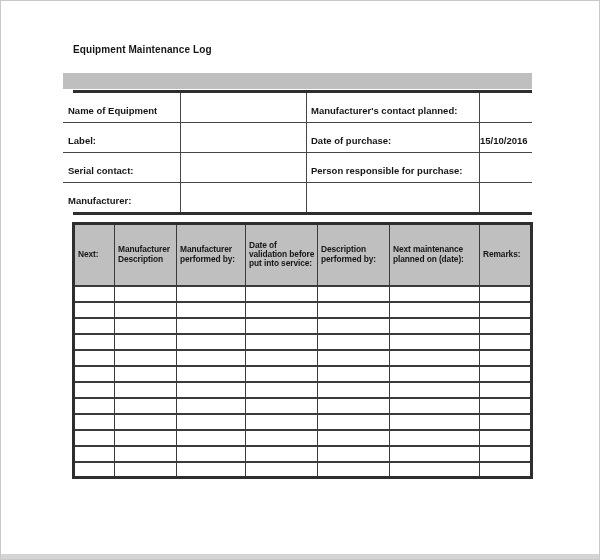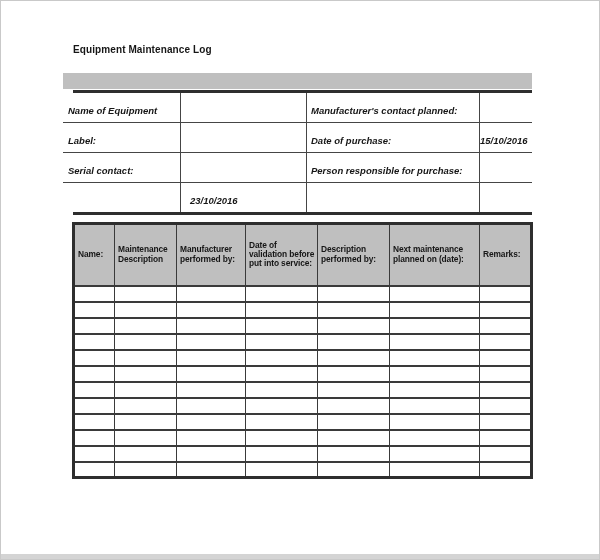--- a/index.html
+++ b/index.html
@@ -26,21 +26,21 @@
     position:absolute;left:62px;top:72px;width:469px;height:16px;
     background:var(--gray-bar);
   }
   
   .info{position:absolute;left:62px;top:89px;width:469px;height:125px;}
   .info .thick{position:absolute;left:10px;width:459px;height:3px;background:var(--border-dark);}
   .info .thick.t{top:0;}
   .info .thick.b{bottom:0;}
   .info .hline{position:absolute;left:0;width:469px;height:1px;background:var(--thin-line);}
   .info .vline{position:absolute;top:3px;height:119px;width:1px;background:var(--thin-line);}
-  .irow{position:absolute;left:0;width:469px;height:29px;display:flex;font-style:italic;}
+  .irow{position:absolute;left:0;width:469px;height:29px;display:flex;}
   .icell{
     display:flex;align-items:flex-end;
     padding:0 2px 6px 5px;font-size:9.5px;font-weight:bold;line-height:1.05;
     overflow:hidden;white-space:nowrap;
   }
   .icell.c1{width:117px;}
   .icell.c2{width:126px;}
   .icell.c3{width:173px;}
   .icell.c4{width:53px;padding-left:1px;}
   
@@ -97,40 +97,40 @@
       <div class="icell c3">Date of purchase:</div>
       <div class="icell c4">15/10/2016</div>
     </div>
     <div class="irow" style="top:63px">
       <div class="icell c1">Serial contact:</div>
       <div class="icell c2"></div>
       <div class="icell c3">Person responsible for purchase:</div>
       <div class="icell c4"></div>
     </div>
     <div class="irow" style="top:93px">
-      <div class="icell c2"></div>
-      <div class="icell c4">23/10/2016</div>
+      <div class="icell c1">Manufacturer:</div>
+      <div class="icell c2"></div>
     </div>
   </div>
 
   <div class="logwrap">
     <table class="log">
       <colgroup>
         <col style="width:41px">
           <col style="width:62px">
           <col style="width:69px">
         <col style="width:72px">
           <col style="width:72px">
           <col style="width:90px">
         <col style="width:52px">
       </colgroup>
       <thead>
         <tr>
-            <th>Name:</th>
-            <th>Maintenance Description</th>
+            <th>Next:</th>
+            <th>Manufacturer Description</th>
             <th>Manufacturer performed by:</th>
             <th>Date of validation before put into service:</th>
             <th>Description performed by:</th>
             <th>Next maintenance planned on (date):</th>
             <th>Remarks:</th>
           </tr>
       </thead>
       <tbody>
           <tr>
             <td></td>

